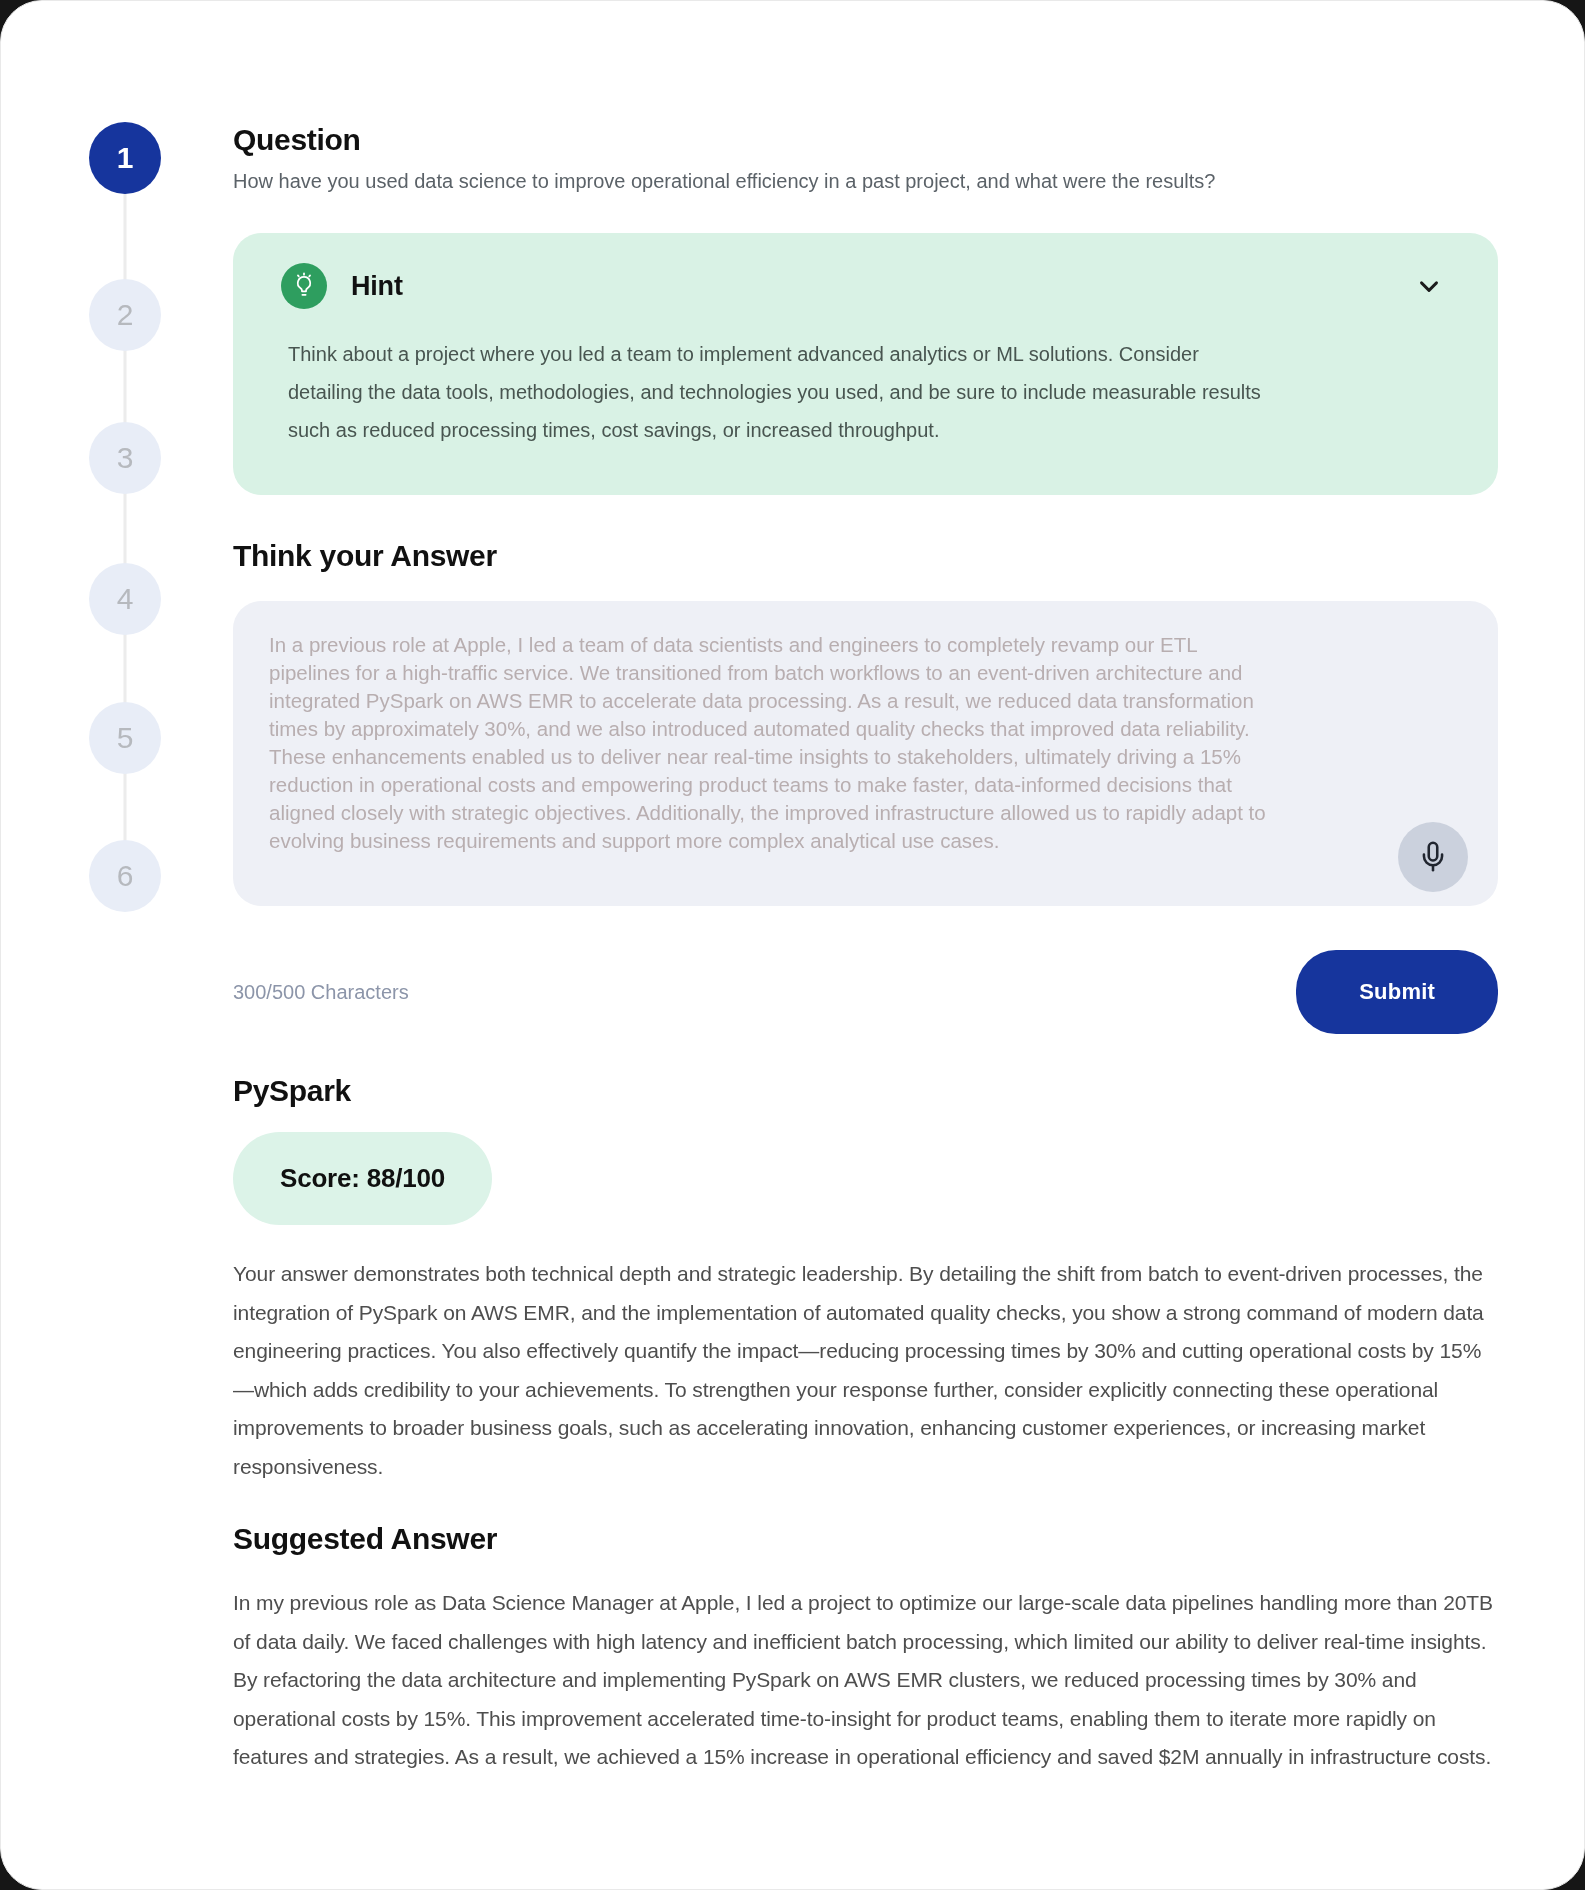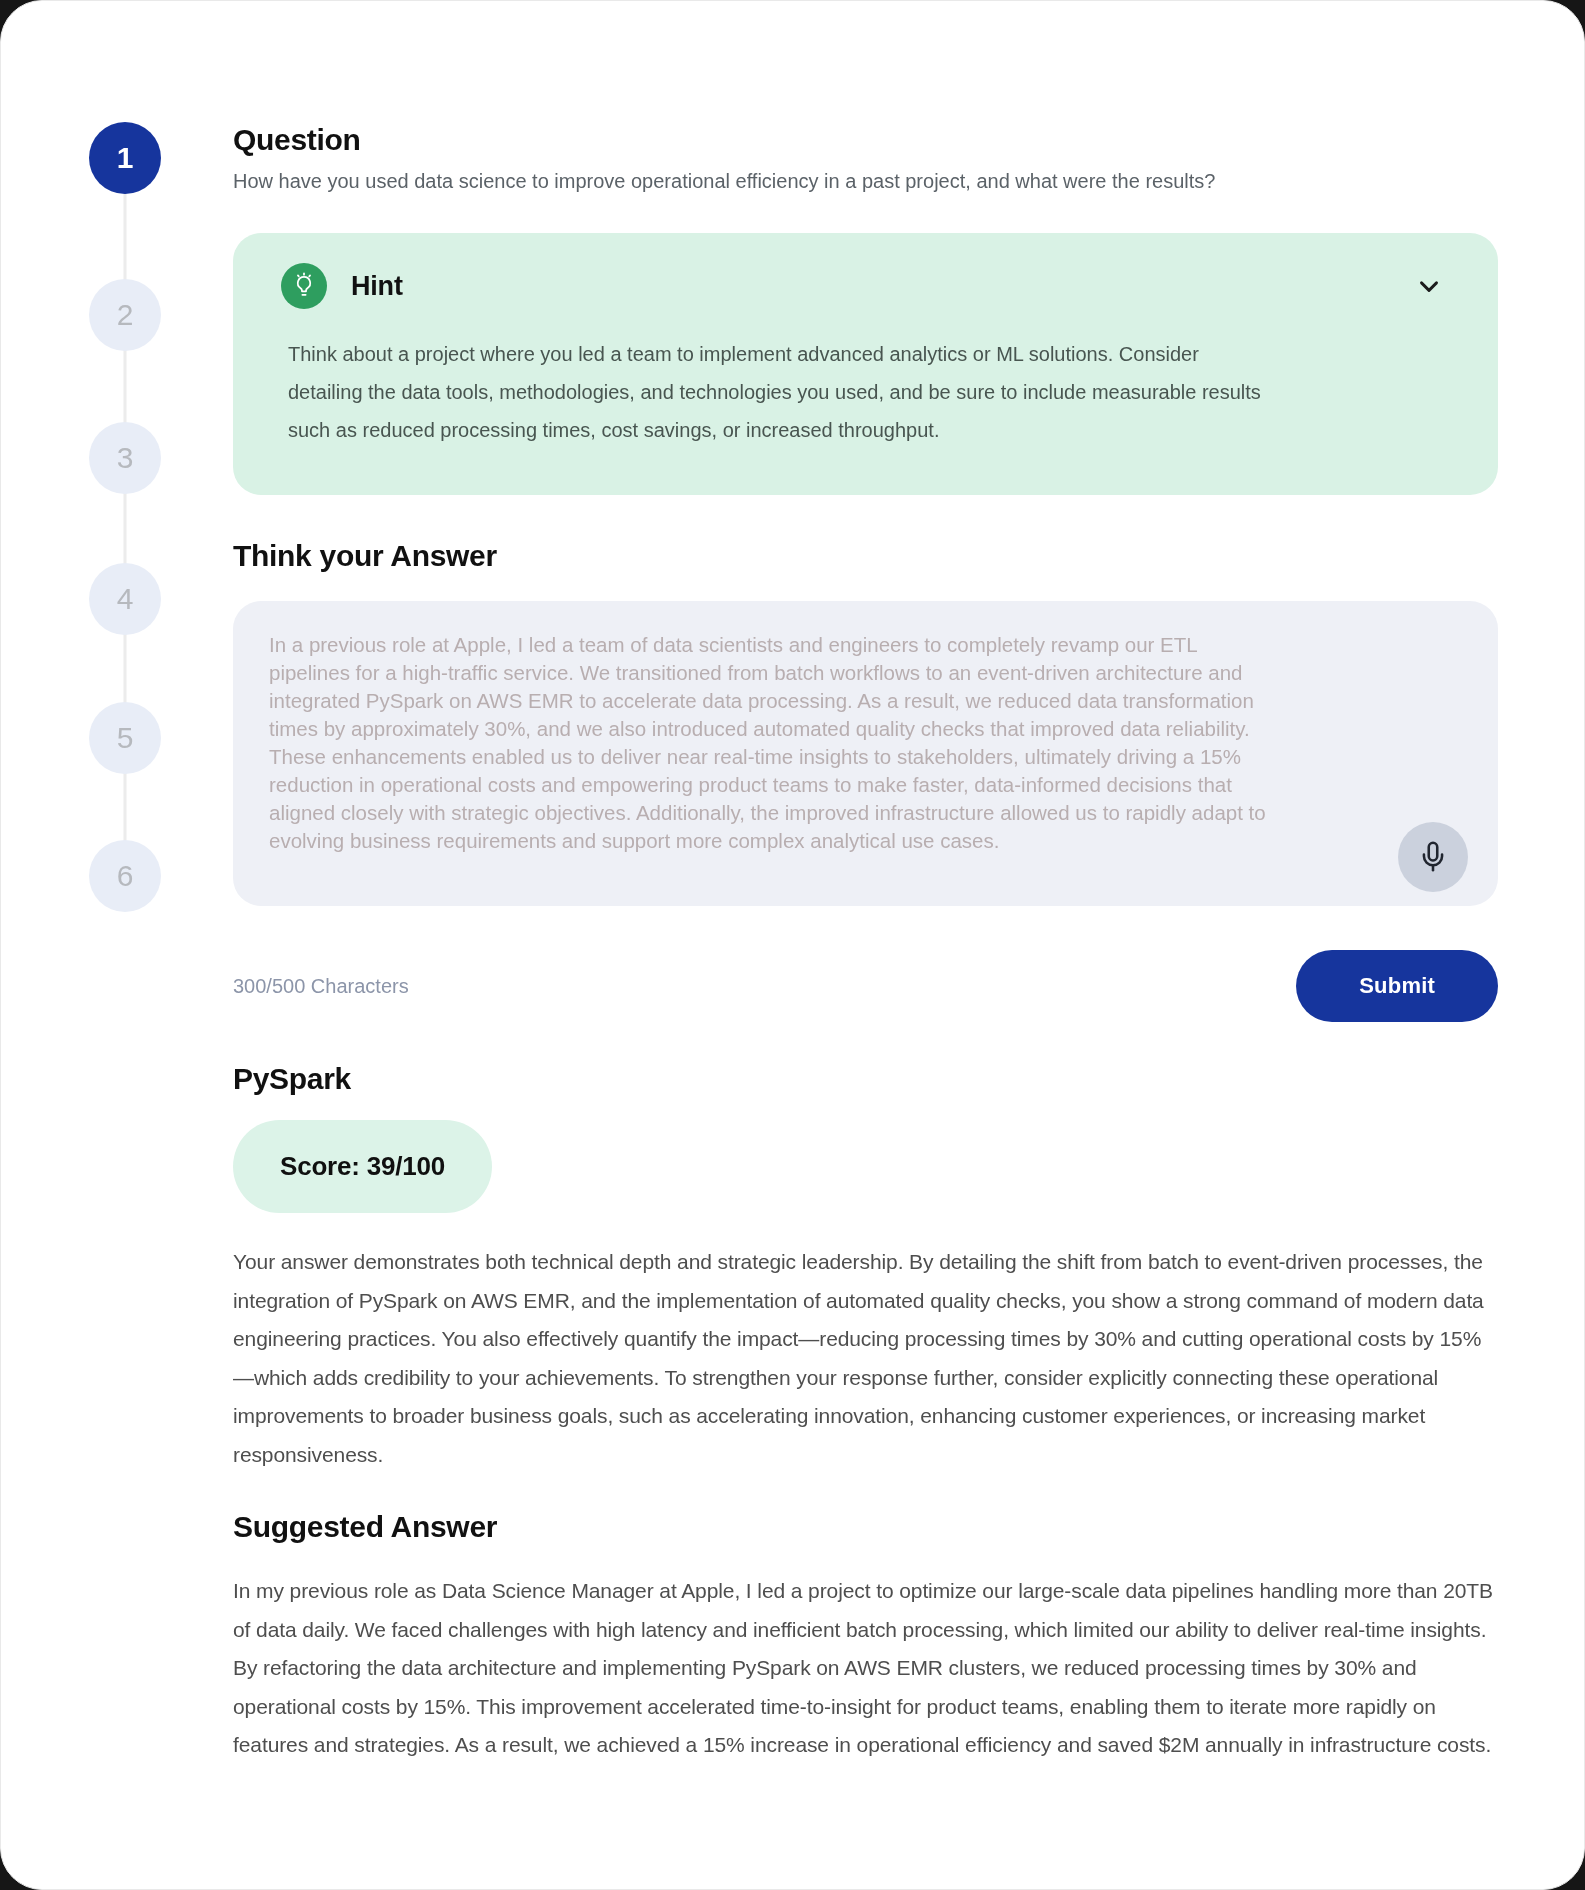--- a/index.html
+++ b/index.html
@@ -95,21 +95,21 @@
 
   
   .answer-footer{
     margin-top:44px;display:flex;align-items:center;justify-content:space-between;
   }
   .char-counter{font-size:20px;color:#8C95A9;}
   .submit-btn{
     background:var(--accent);color:#ffffff;border:none;cursor:pointer;
     font-family:"Liberation Sans", sans-serif;
     font-size:22px;font-weight:700;letter-spacing:0.2px;
-    padding:0 63px;height:72px;border-radius:40px;
+    padding:0 63px;height:84px;border-radius:40px;
   }
 
   
   .feedback-title{margin-top:40px;}
   .score-badge{
     display:inline-block;margin-top:24px;background:var(--badge-bg);
     border-radius:50px;padding:31px 47px;
     font-size:26px;font-weight:700;color:#101010;letter-spacing:-0.2px;
   }
   .body-text{
@@ -177,21 +177,21 @@
       </button>
     </div>
 
     <div class="answer-footer">
       <span class="char-counter">300/500 Characters</span>
       <button class="submit-btn">Submit</button>
     </div>
 
     
     <h2 class="feedback-title">PySpark</h2>
-    <span class="score-badge">Score: 39/100</span>
+    <span class="score-badge">Score: 88/100</span>
     <div class="body-text">Your answer demonstrates both technical depth and strategic leadership. By detailing the shift from batch to event-driven processes, the integration of PySpark on AWS EMR, and the implementation of automated quality checks, you show a strong command of modern data engineering practices. You also effectively quantify the impact—reducing processing times by 30% and cutting operational costs by 15%—which adds credibility to your achievements.  To strengthen your response further, consider explicitly connecting these operational improvements to broader business goals, such as accelerating innovation, enhancing customer experiences, or increasing market responsiveness.</div>
 
     
     <h2 class="suggested-title">Suggested Answer</h2>
     <div class="body-text suggested-text">In my previous role as Data Science Manager at Apple, I led a project to optimize our large-scale data pipelines handling more than 20TB of data daily. We faced challenges with high latency and inefficient batch processing, which limited our ability to deliver real-time insights. By refactoring the data architecture and implementing PySpark on AWS EMR clusters, we reduced processing times by 30% and operational costs by 15%. This improvement accelerated time-to-insight for product teams, enabling them to iterate more rapidly on features and strategies. As a result, we achieved a 15% increase in operational efficiency and saved $2M annually in infrastructure costs.</div>
 
   </div>
 </div>
 
 </body></html>

